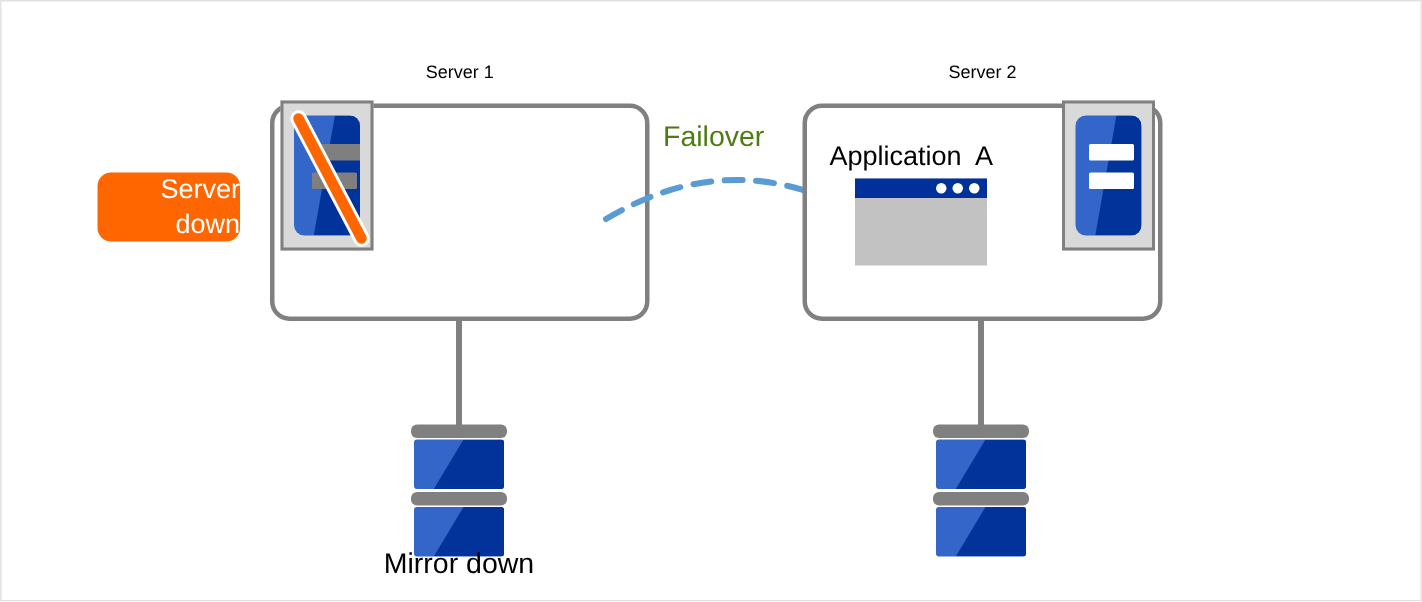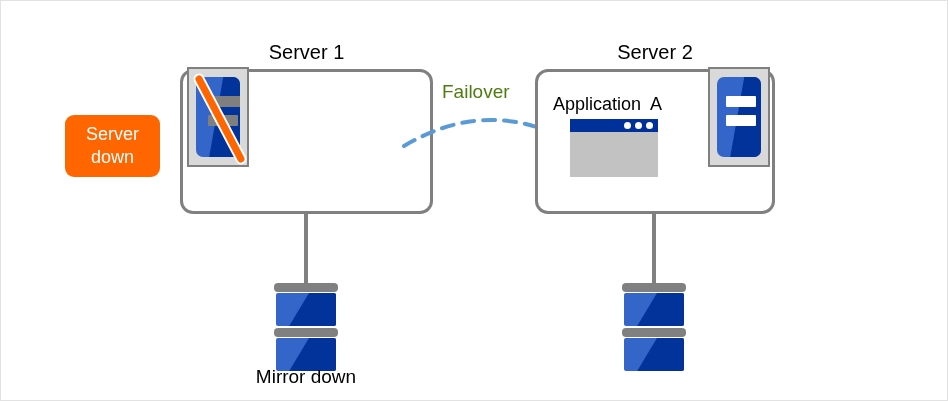--- a/index.html
+++ b/index.html
@@ -28,43 +28,43 @@
     border-radius: 13px;
     background: #ffffff;
     box-sizing: border-box;
   }
   #server1-box { left: 179px; top: 68px; width: 253px; height: 145px; }
   #server2-box { left: 534px; top: 68px; width: 240px; height: 145px; }
 
   
   .server-caption {
     position: absolute;
-    font-size: 20px;
+    font-size: 12px;
     color: #000000;
     white-space: nowrap;
     text-align: center;
   }
   #server1-caption { left: 179px; top: 40px; width: 253px; }
   #server2-caption { left: 534px; top: 40px; width: 240px; }
 
   
   #server-down-badge {
     position: absolute;
     left: 64px;
     top: 114px;
     width: 95px;
-    height: 62px;
+    height: 46px;
     background: #FF6600;
     border-radius: 9px;
     color: #ffffff;
     font-size: 18px;
     line-height: 23px;
     display: flex;
     flex-direction: column;
-    align-items: center;
+    align-items: flex-end;
     justify-content: center;
     text-align: center;
   }
 
   
   .machine-icon {
     position: absolute;
     width: 62px;
     height: 100px;
     background: #d9d9d9;

